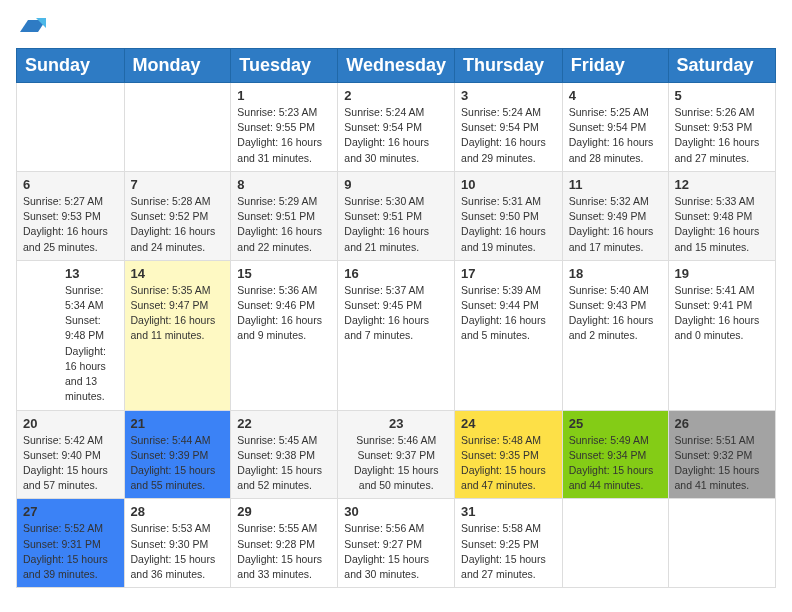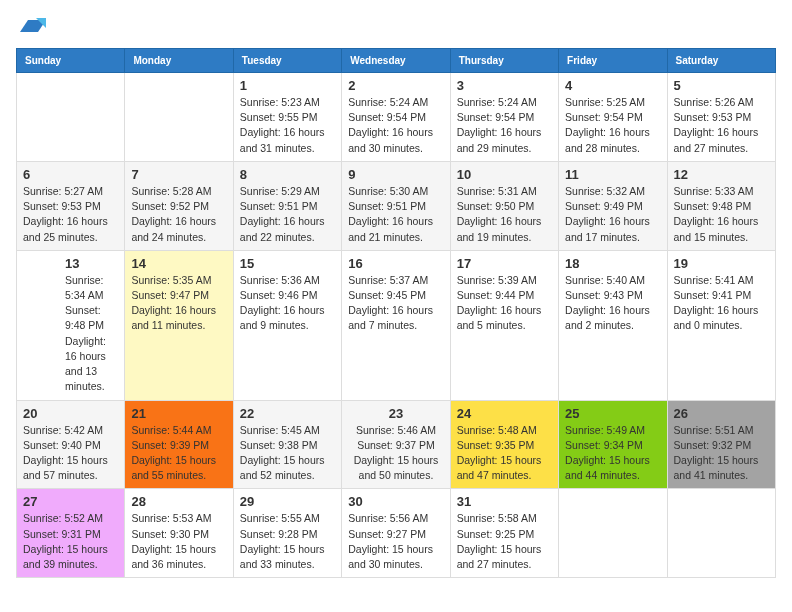--- a/index.html
+++ b/index.html
@@ -57,21 +57,21 @@
     .calendar {
       width: 100%;
       border-collapse: collapse;
       border: 1px solid #ccc;
     }
     .calendar th {
       background-color: #2e7bc4;
       color: white;
       text-align: left;
       padding: 6px 8px;
-      font-size: 10px;
+      font-size: 18px;
       border: 1px solid #2068a8;
     }
     .calendar td {
       vertical-align: top;
       padding: 5px 6px;
       border: 1px solid #ddd;
       width: calc(100% / 7);
       min-height: 80px;
       font-size: 11px;
       color: #333;
@@ -273,21 +273,21 @@
         </td>
       </tr>
       <tr>
         <td style="background-color: rgb(245, 245, 245);">
           <span class="day-number">20</span>
           <div class="day-info">Sunrise: 5:42 AM
 Sunset: 9:40 PM
 Daylight: 15 hours
 and 57 minutes.</div>
         </td>
-        <td style="background-color: #f97316;">
+        <td style="background-color: #3b82f6;">
           <span class="day-number">21</span>
           <div class="day-info">Sunrise: 5:44 AM
 Sunset: 9:39 PM
 Daylight: 15 hours
 and 55 minutes.</div>
         </td>
         <td style="background-color: rgb(245, 245, 245);">
           <span class="day-number">22</span>
           <div class="day-info">Sunrise: 5:45 AM
 Sunset: 9:38 PM
@@ -317,21 +317,21 @@
         </td>
         <td style="background-color: #a3a3a3;">
           <span class="day-number">26</span>
           <div class="day-info">Sunrise: 5:51 AM
 Sunset: 9:32 PM
 Daylight: 15 hours
 and 41 minutes.</div>
         </td>
       </tr>
       <tr>
-        <td style="background-color: #f0abfc; margin-left: 48px;">
+        <td style="background-color: #3b82f6; margin-left: 48px;">
           <span class="day-number">27</span>
           <div class="day-info">Sunrise: 5:52 AM
 Sunset: 9:31 PM
 Daylight: 15 hours
 and 39 minutes.</div>
         </td>
         <td style="background-color: rgb(255, 255, 255);">
           <span class="day-number">28</span>
           <div class="day-info">Sunrise: 5:53 AM
 Sunset: 9:30 PM

